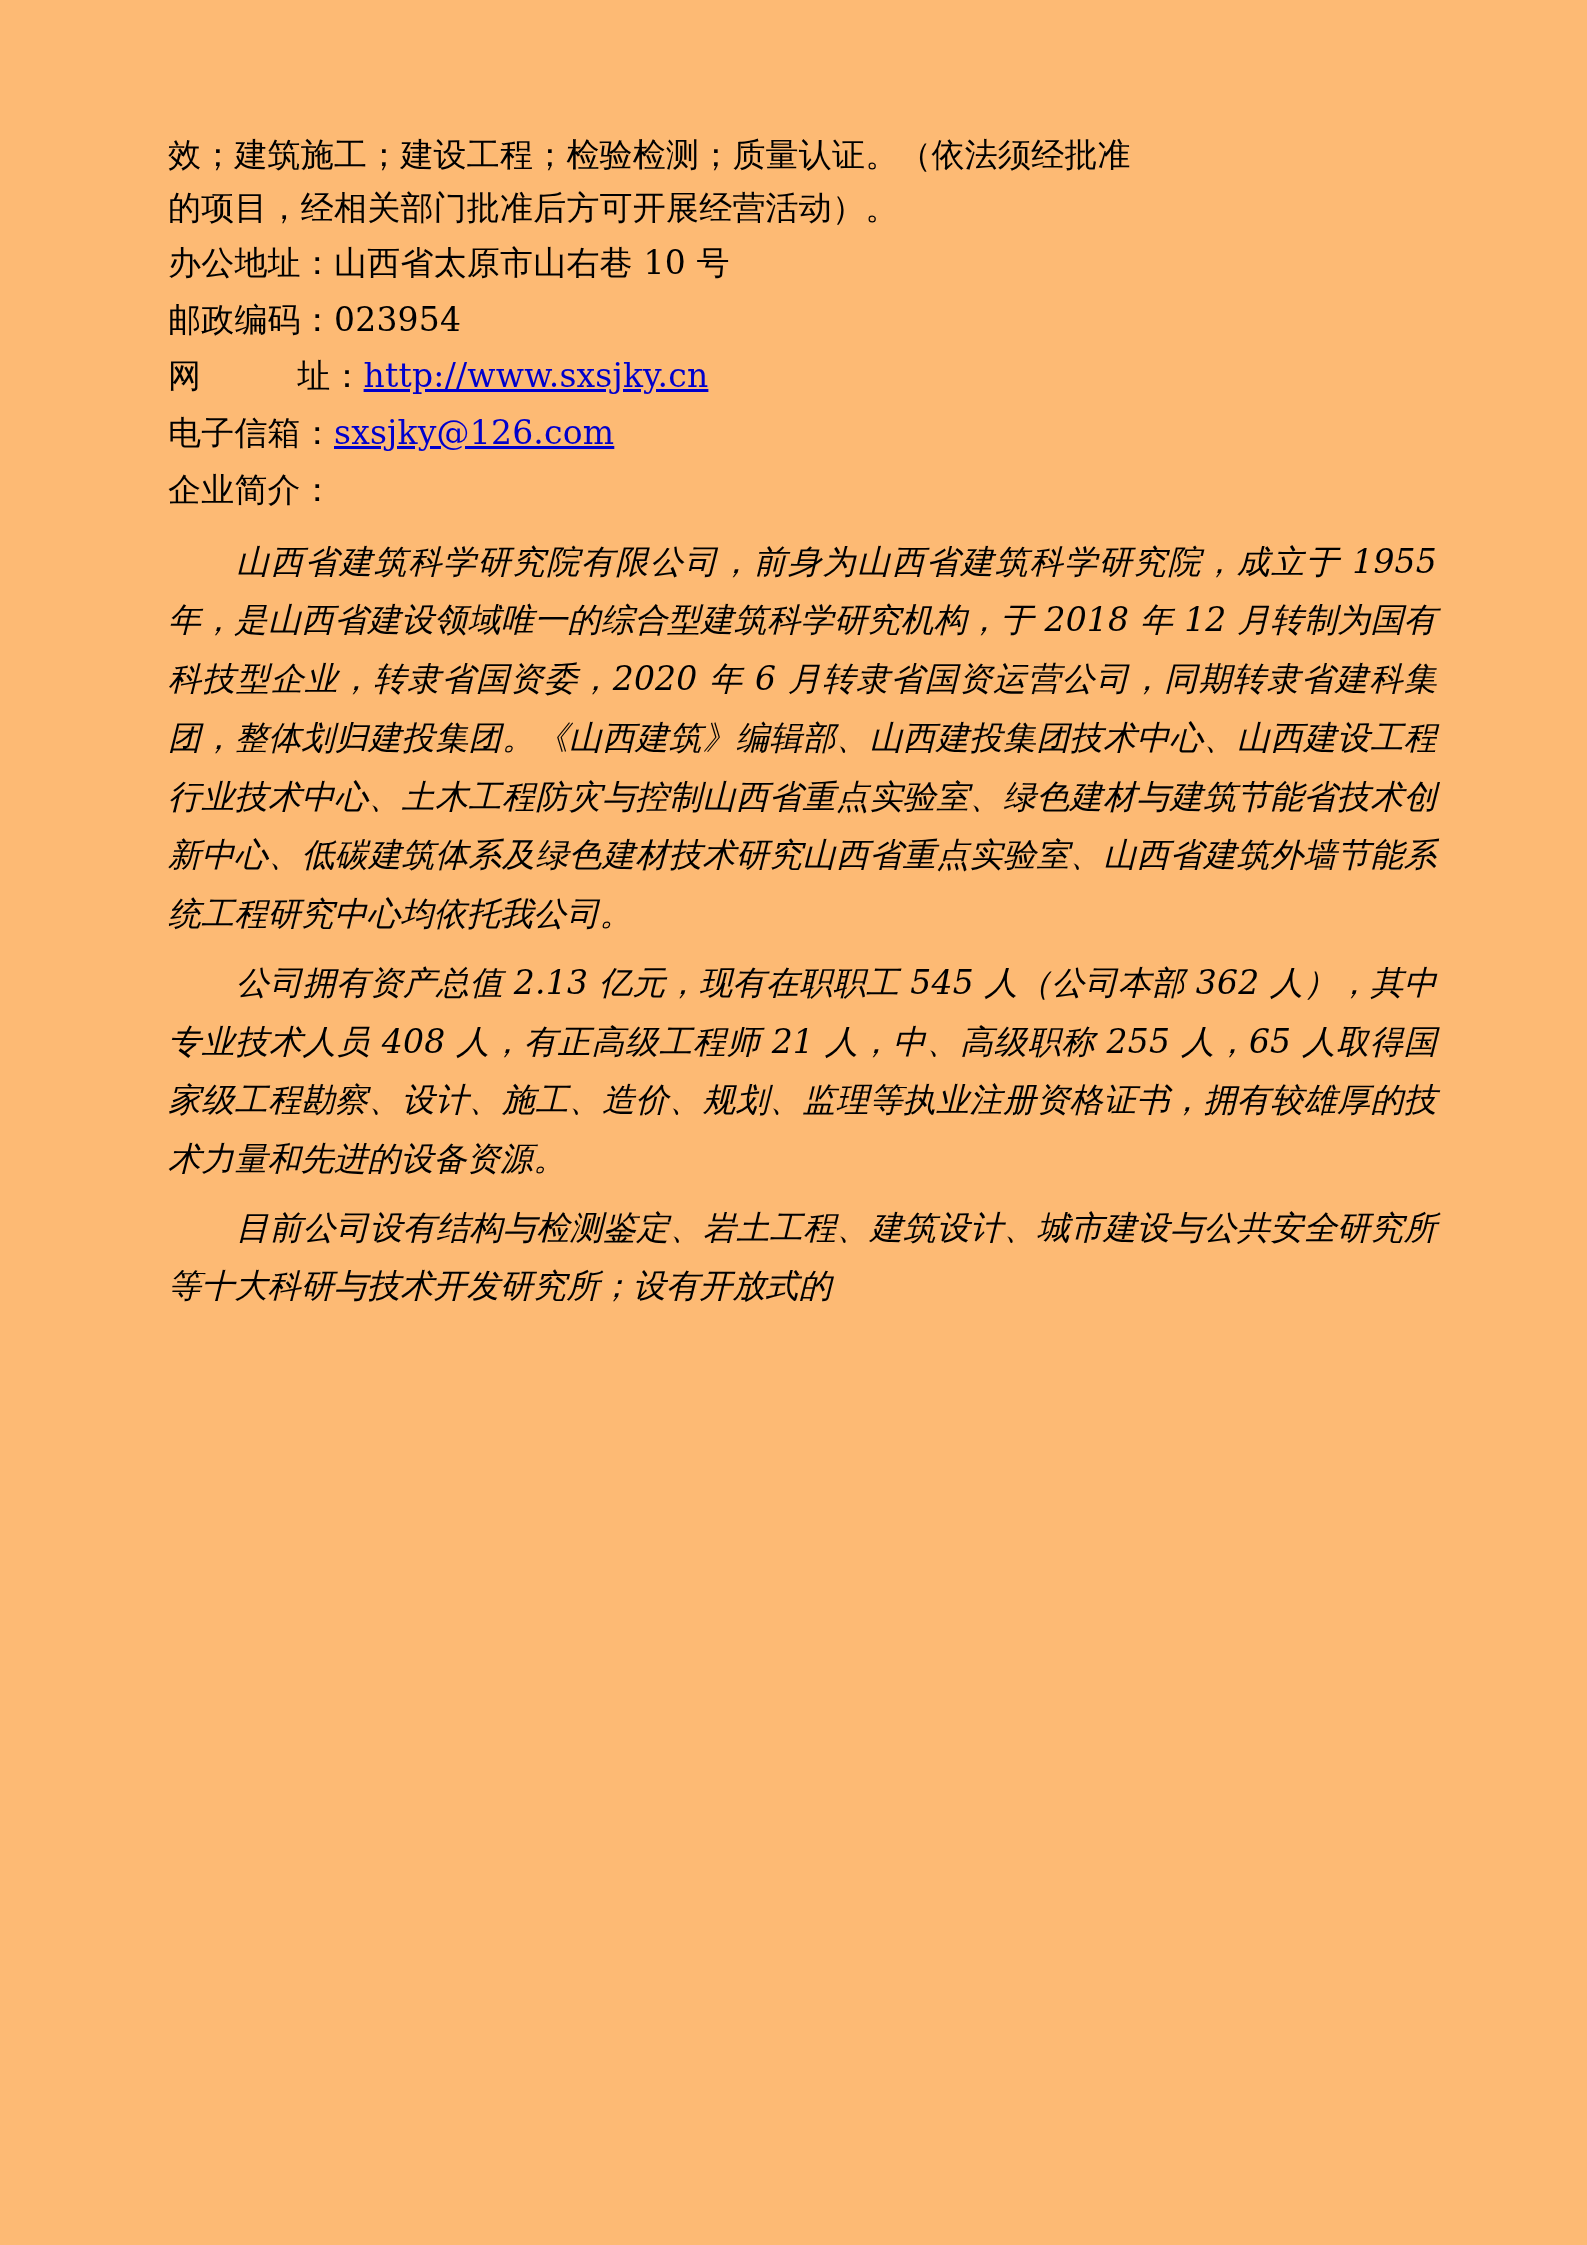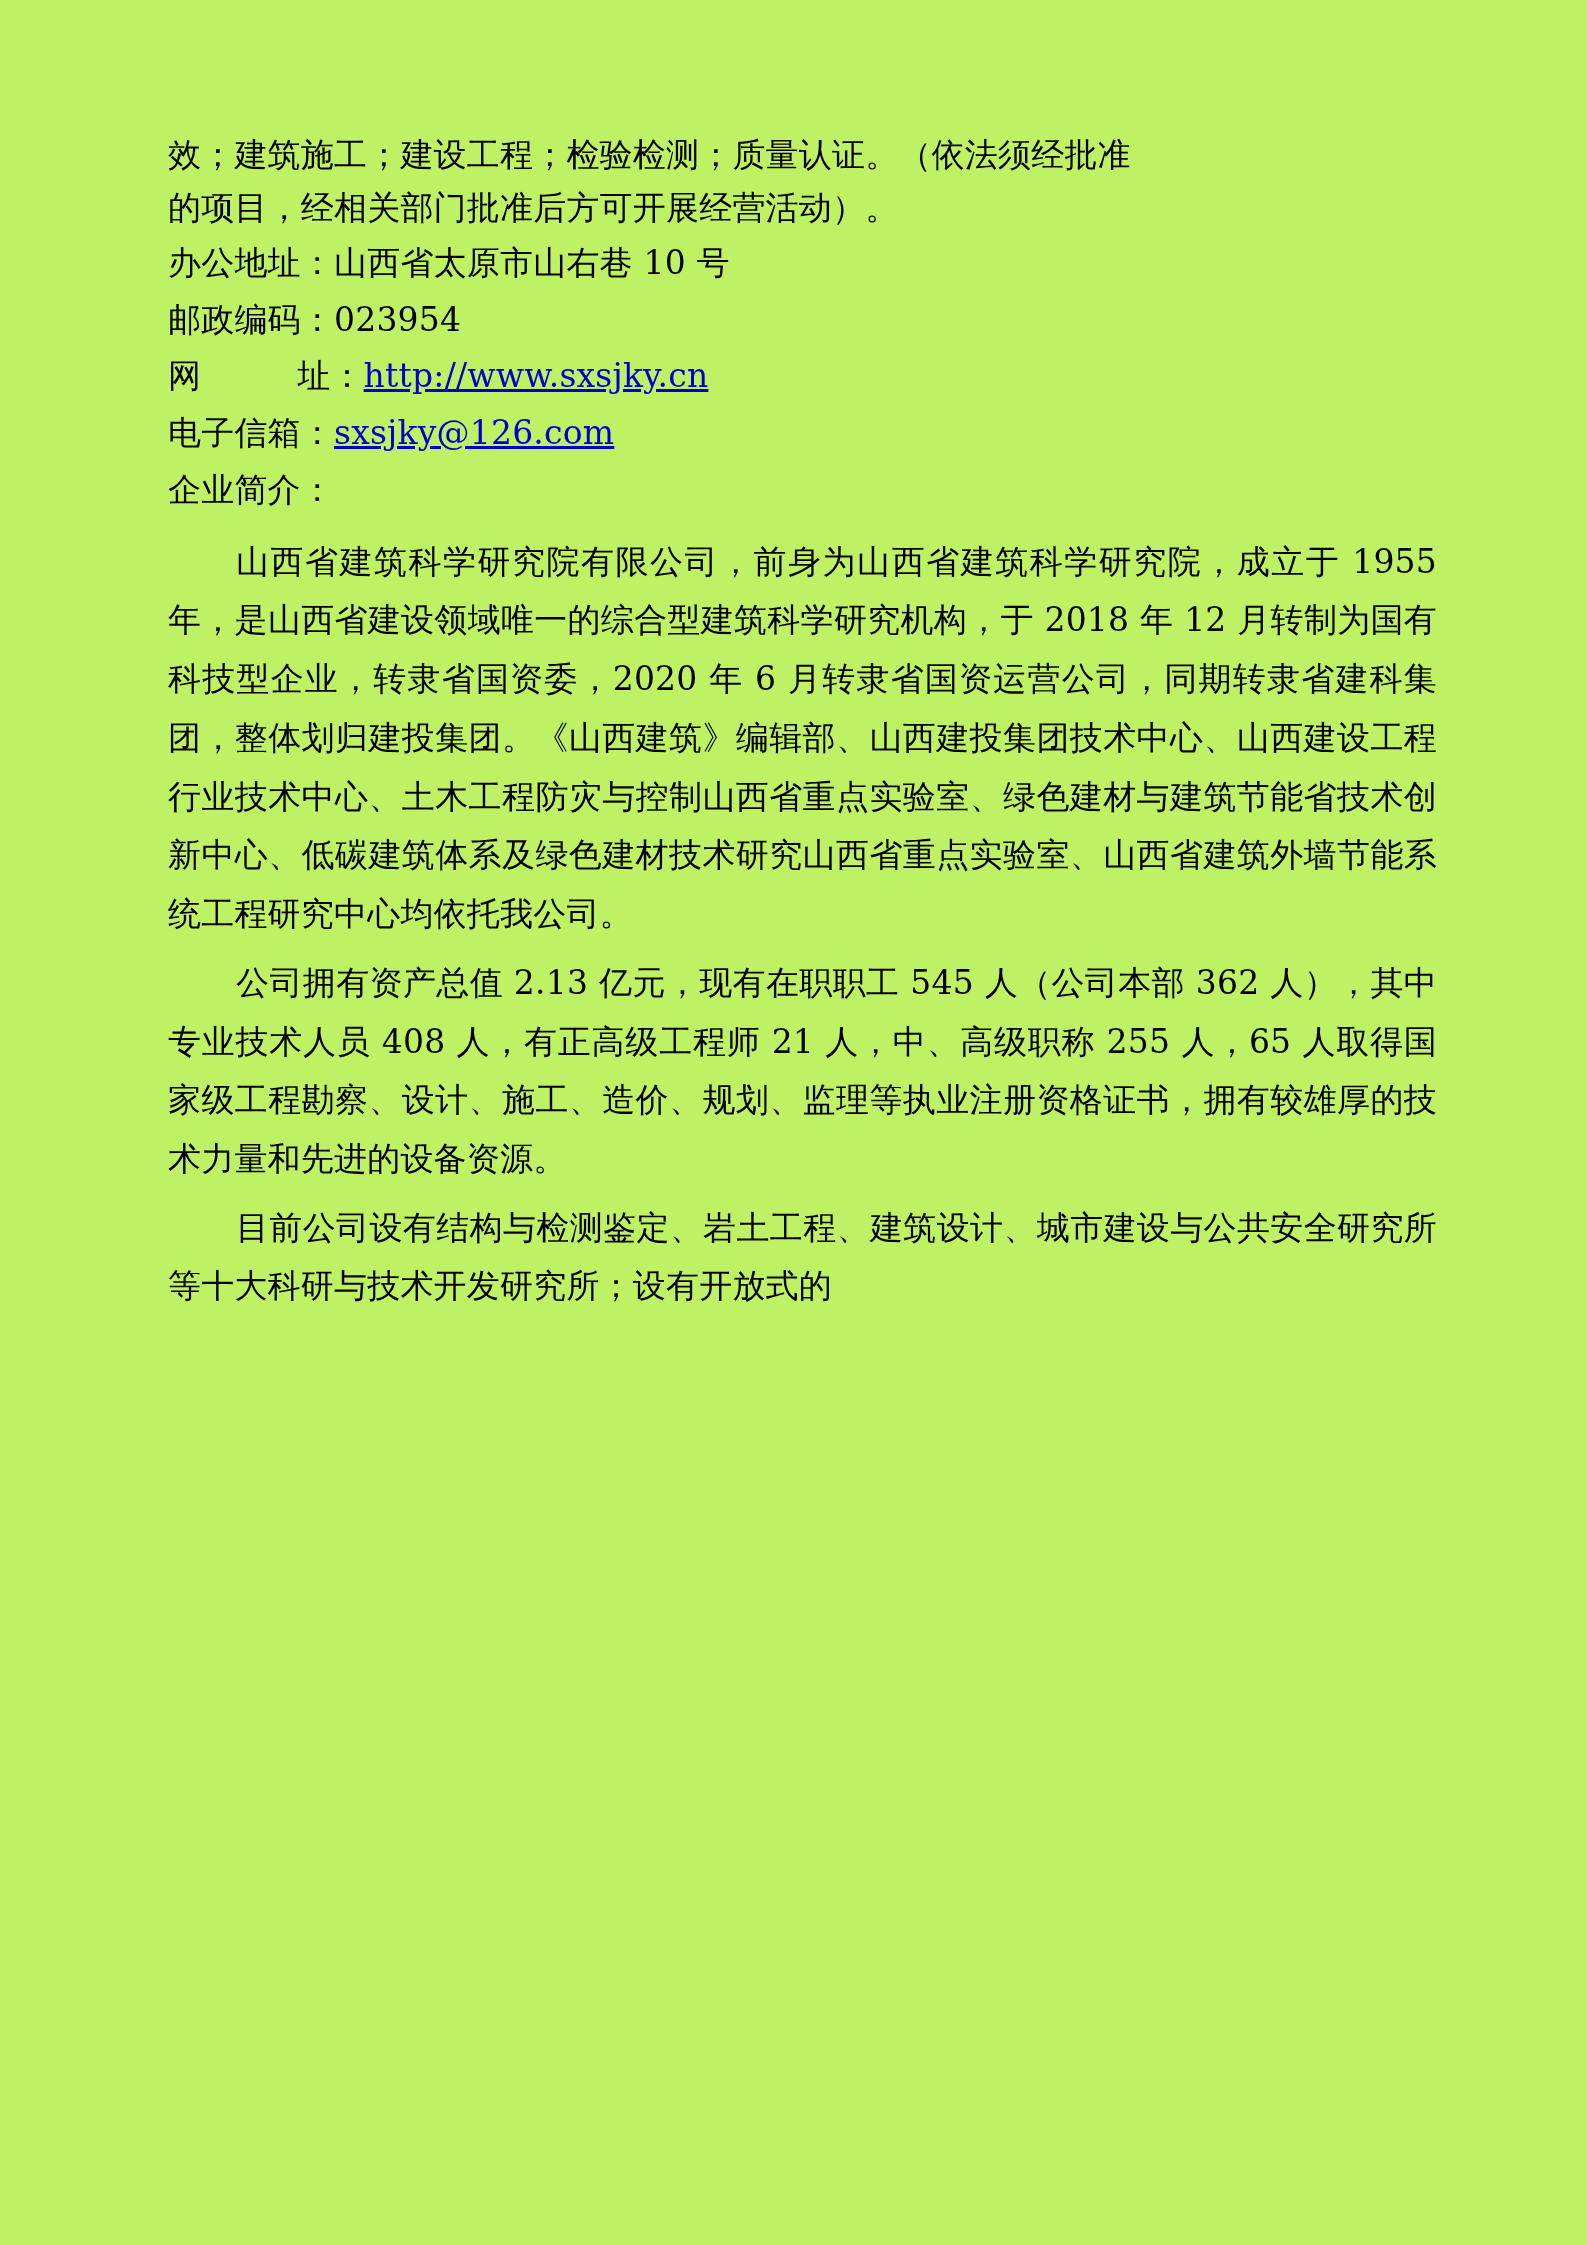--- a/index.html
+++ b/index.html
@@ -9,21 +9,21 @@
   }
   body {
     font-family: "DejaVu Serif", "Liberation Serif", serif;
     color: #000000;
   }
   .page {
     width: 1587px;
     height: 2245px;
     box-sizing: border-box;
     padding: 128px 150px 0 168px;
-    background: #bef264;
+    background: #fdba74;
     position: relative;
     overflow: hidden;
   }
   .doc {
     font-size: 33px;
     line-height: 1.62;
     letter-spacing: 0.2px;
   }
   .line {
     white-space: nowrap;
@@ -37,20 +37,21 @@
   .link {
     color: #0000cc;
     text-decoration: underline;
   }
   .wide-gap {
     display: inline-block;
     width: 96px;
   }
   .block-body {
     margin-top: 14px;
+    font-style: italic;
   }
   .body-para {
     text-indent: 68px;
     text-align: justify;
     text-justify: inter-character;
     line-height: 1.78;
     margin: 0 0 10px 0;
   }
   .tight {
     margin-bottom: 0;

